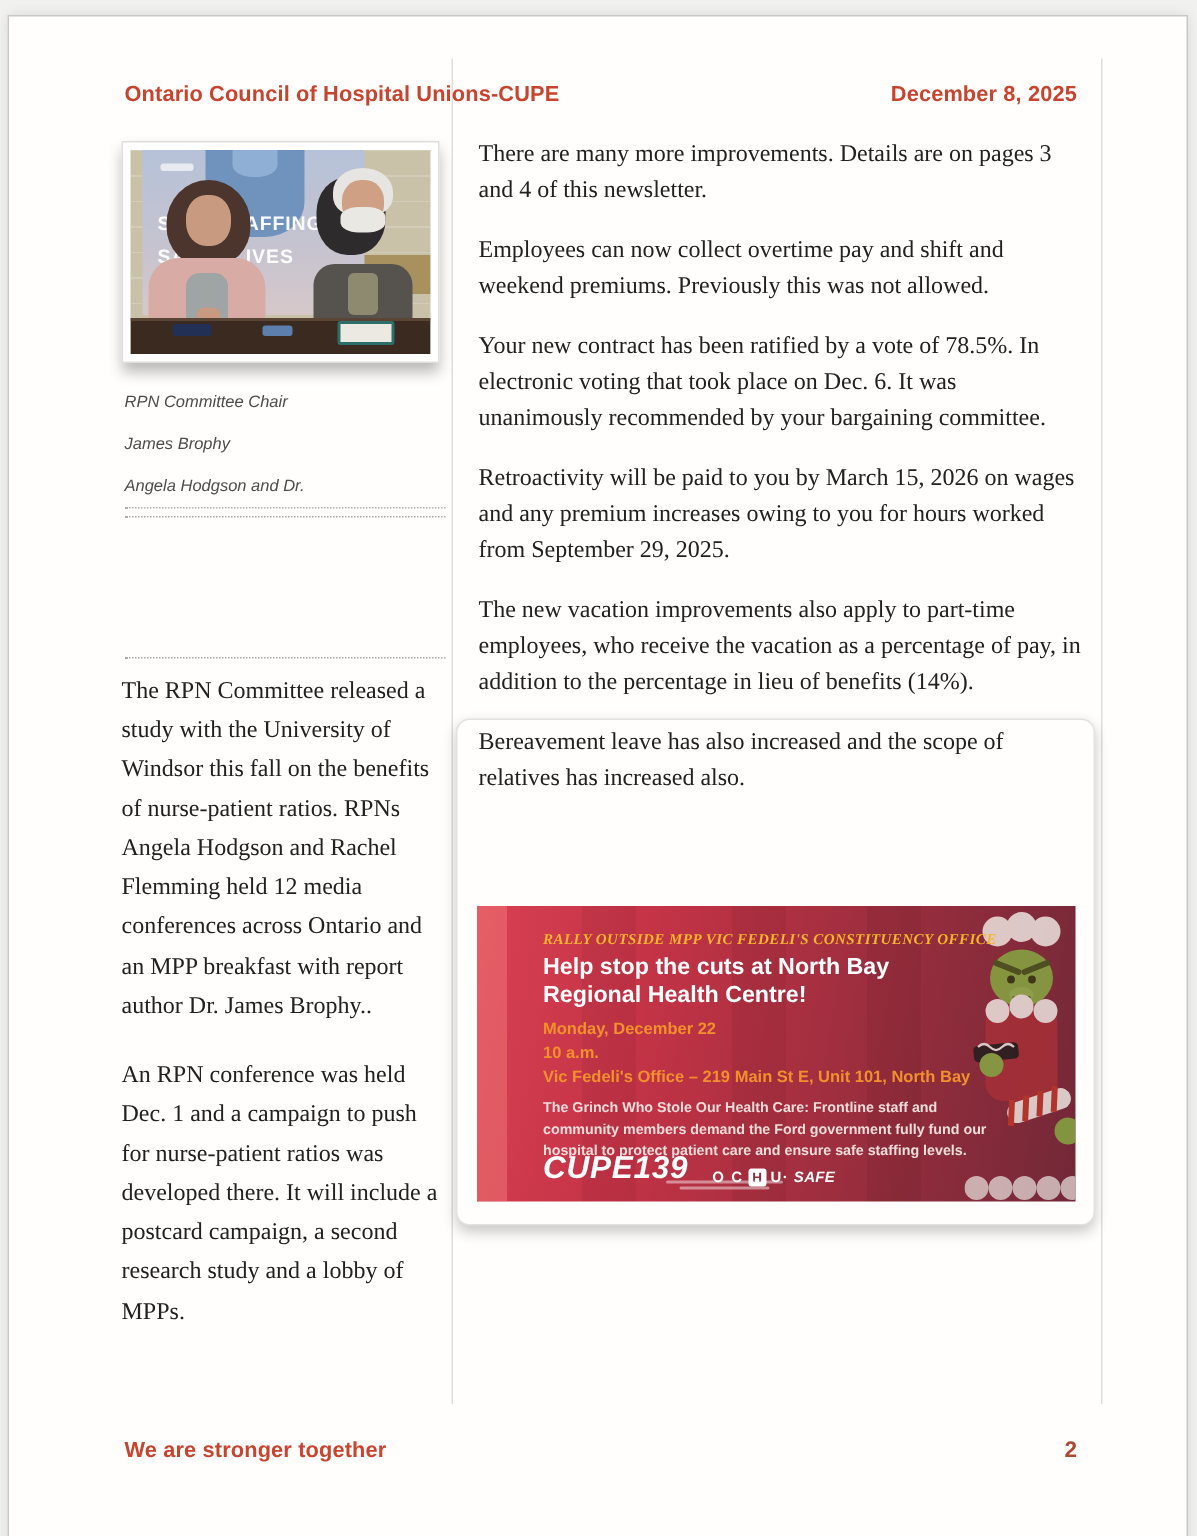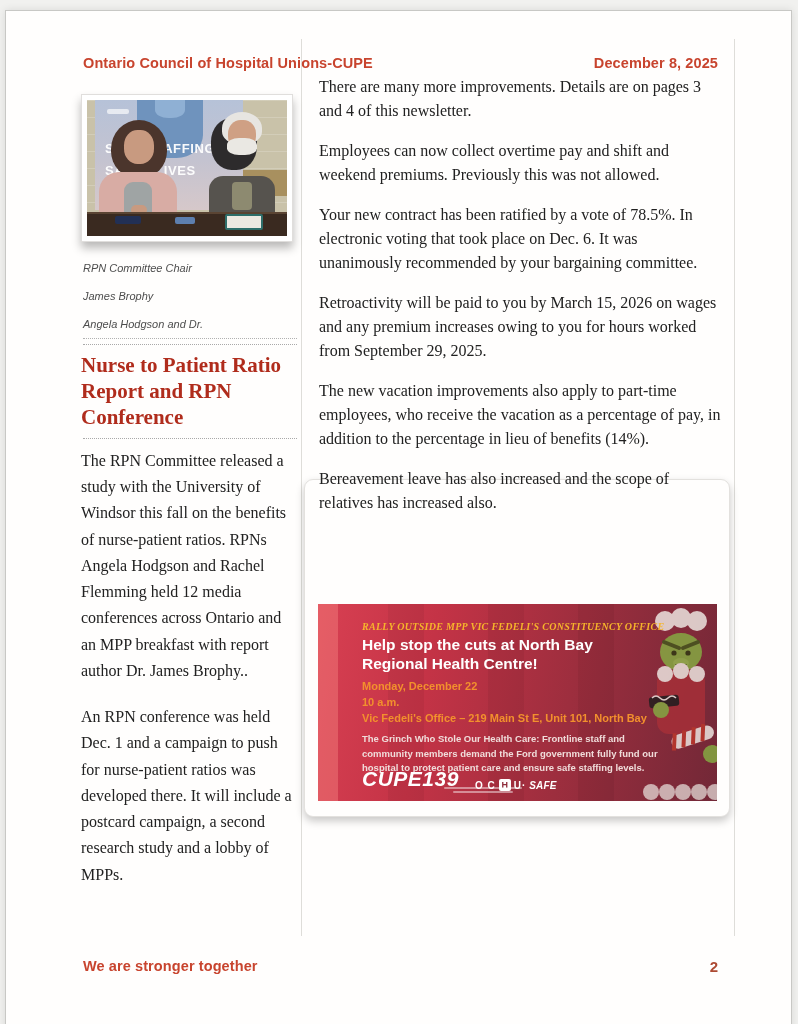--- a/index.html
+++ b/index.html
@@ -11,21 +11,21 @@
   .page{
     position:absolute;left:5px;top:10px;width:785px;height:1080px;
     background:#fffefd;border:1px solid #c8c8c5;
     box-shadow:0 0 8px rgba(0,0,0,.10);
   }
   
   .guide{position:absolute;top:28px;height:897px;width:1px;background:#deddd9;}
   .guide.gl{left:295px;} .guide.gr{left:728px;}
 
   
-  .hf-row{position:absolute;left:77px;width:635px;display:flex;justify-content:space-between;align-items:flex-start;}
+  .hf-row{position:absolute;left:77px;width:635px;display:flex;justify-content:space-between;align-items:flex-end;}
   .header-row{top:44px;}
   .footer-row{top:947px;}
   .accent-sans{font-weight:600;font-size:14.5px;color:#c8442e;letter-spacing:.1px;}
   .page-num{font-weight:600;font-size:15px;color:#ad4a33;}
 
   
   .photo-card{
     position:absolute;left:75px;top:83px;width:212px;height:148px;
     background:#fff;border:1px solid #e0dedc;box-sizing:border-box;padding:5px;
     box-shadow:0 6px 9px rgba(0,0,0,.28);
@@ -64,21 +64,21 @@
   .dotted-sep{position:absolute;left:77px;width:214px;height:0;border-top:1px dotted #a9a9a9;}
   .sep1{top:333px;} .sep2{top:427px;}
 
   .col-heading{position:absolute;left:75px;top:341px;width:220px;
     font-family:"Liberation Serif",serif;font-weight:700;font-size:21px;line-height:1.24;color:#b02c1c;}
   .left-body{position:absolute;left:75px;top:437px;width:217px;
     font-family:"Liberation Serif",serif;font-size:16px;line-height:1.64;color:#212121;}
   .left-body p{margin:0 0 20px 0;}
 
   
-  .right-body{position:absolute;left:313px;top:64px;width:402px;
+  .right-body{position:absolute;left:313px;top:80px;width:402px;
     font-family:"Liberation Serif",serif;font-size:16px;line-height:1.5;color:#212121;z-index:3;}
   .right-body p{margin:0 0 16px 0;}
 
   
   .flyer-card{position:absolute;left:298px;top:468px;width:424px;height:336px;
     background:#fffefd;border:1px solid #e3e1de;border-radius:9px;
     box-shadow:0 4px 9px rgba(0,0,0,.22);z-index:1;}
 
   
   .flyer{position:absolute;left:312px;top:593px;width:399px;height:197px;overflow:hidden;z-index:2;
@@ -149,21 +149,20 @@
   </div>
 
   <div class="caption">
     <div class="cline">RPN Committee Chair</div>
     <div class="cline">James Brophy</div>
     <div class="cline dotted">Angela Hodgson and Dr.</div>
   </div>
 
   <div class="dotted-sep sep1"></div>
 
-  <div class="col-heading">Nurse to Patient Ratio Report and RPN Conference</div>
 
   <div class="dotted-sep sep2"></div>
 
   <div class="left-body">
     <p>The RPN Committee released a study with the University of Windsor this fall on the benefits of nurse-patient ratios.  RPNs Angela Hodgson and Rachel Flemming held 12 media conferences across Ontario and an MPP breakfast with report author Dr. James Brophy..</p>
     <p>An RPN conference was held Dec. 1 and a campaign to push for nurse-patient ratios was developed there. It will include a postcard campaign, a second research study and a lobby of MPPs.</p>
   </div>
 
   <div class="right-body">
     <p>There are many more improvements. Details are on pages 3 and 4 of this newsletter.</p>

